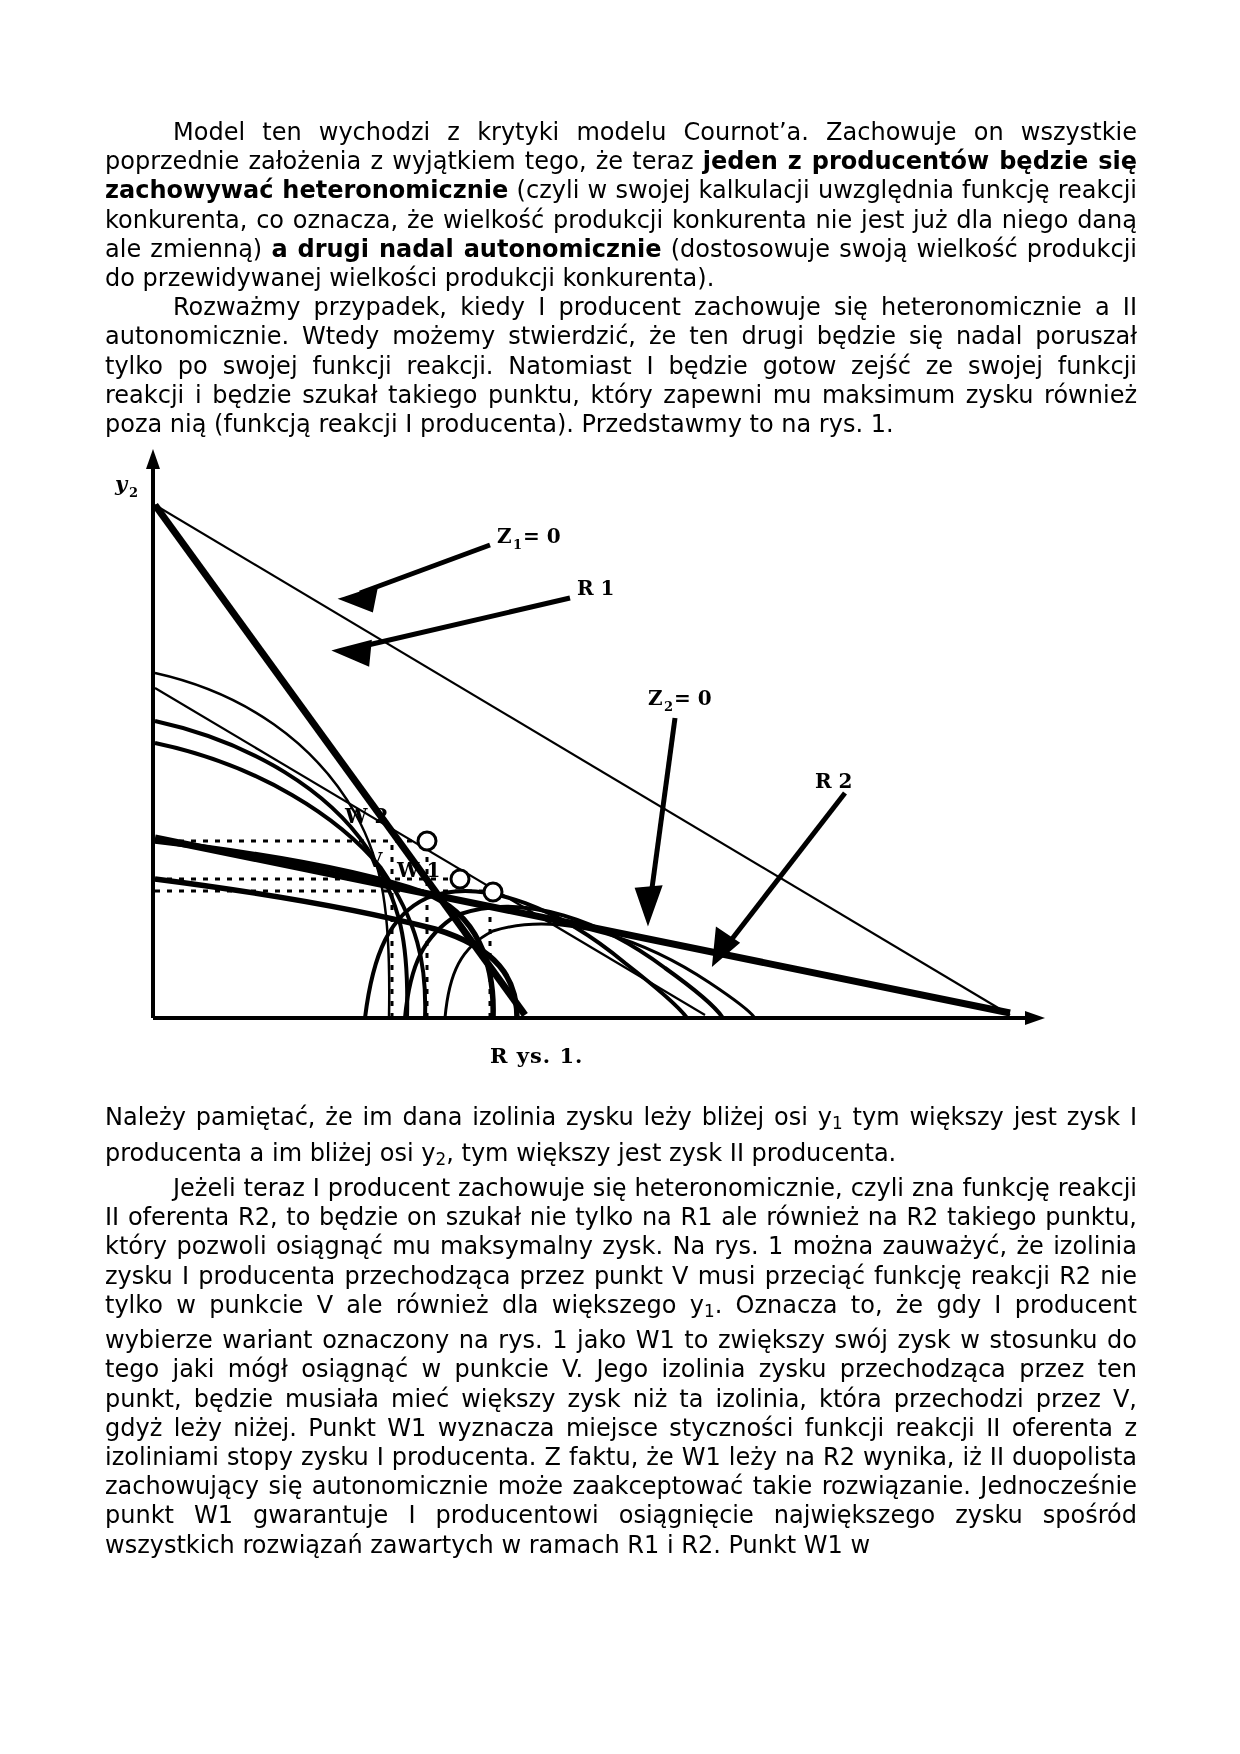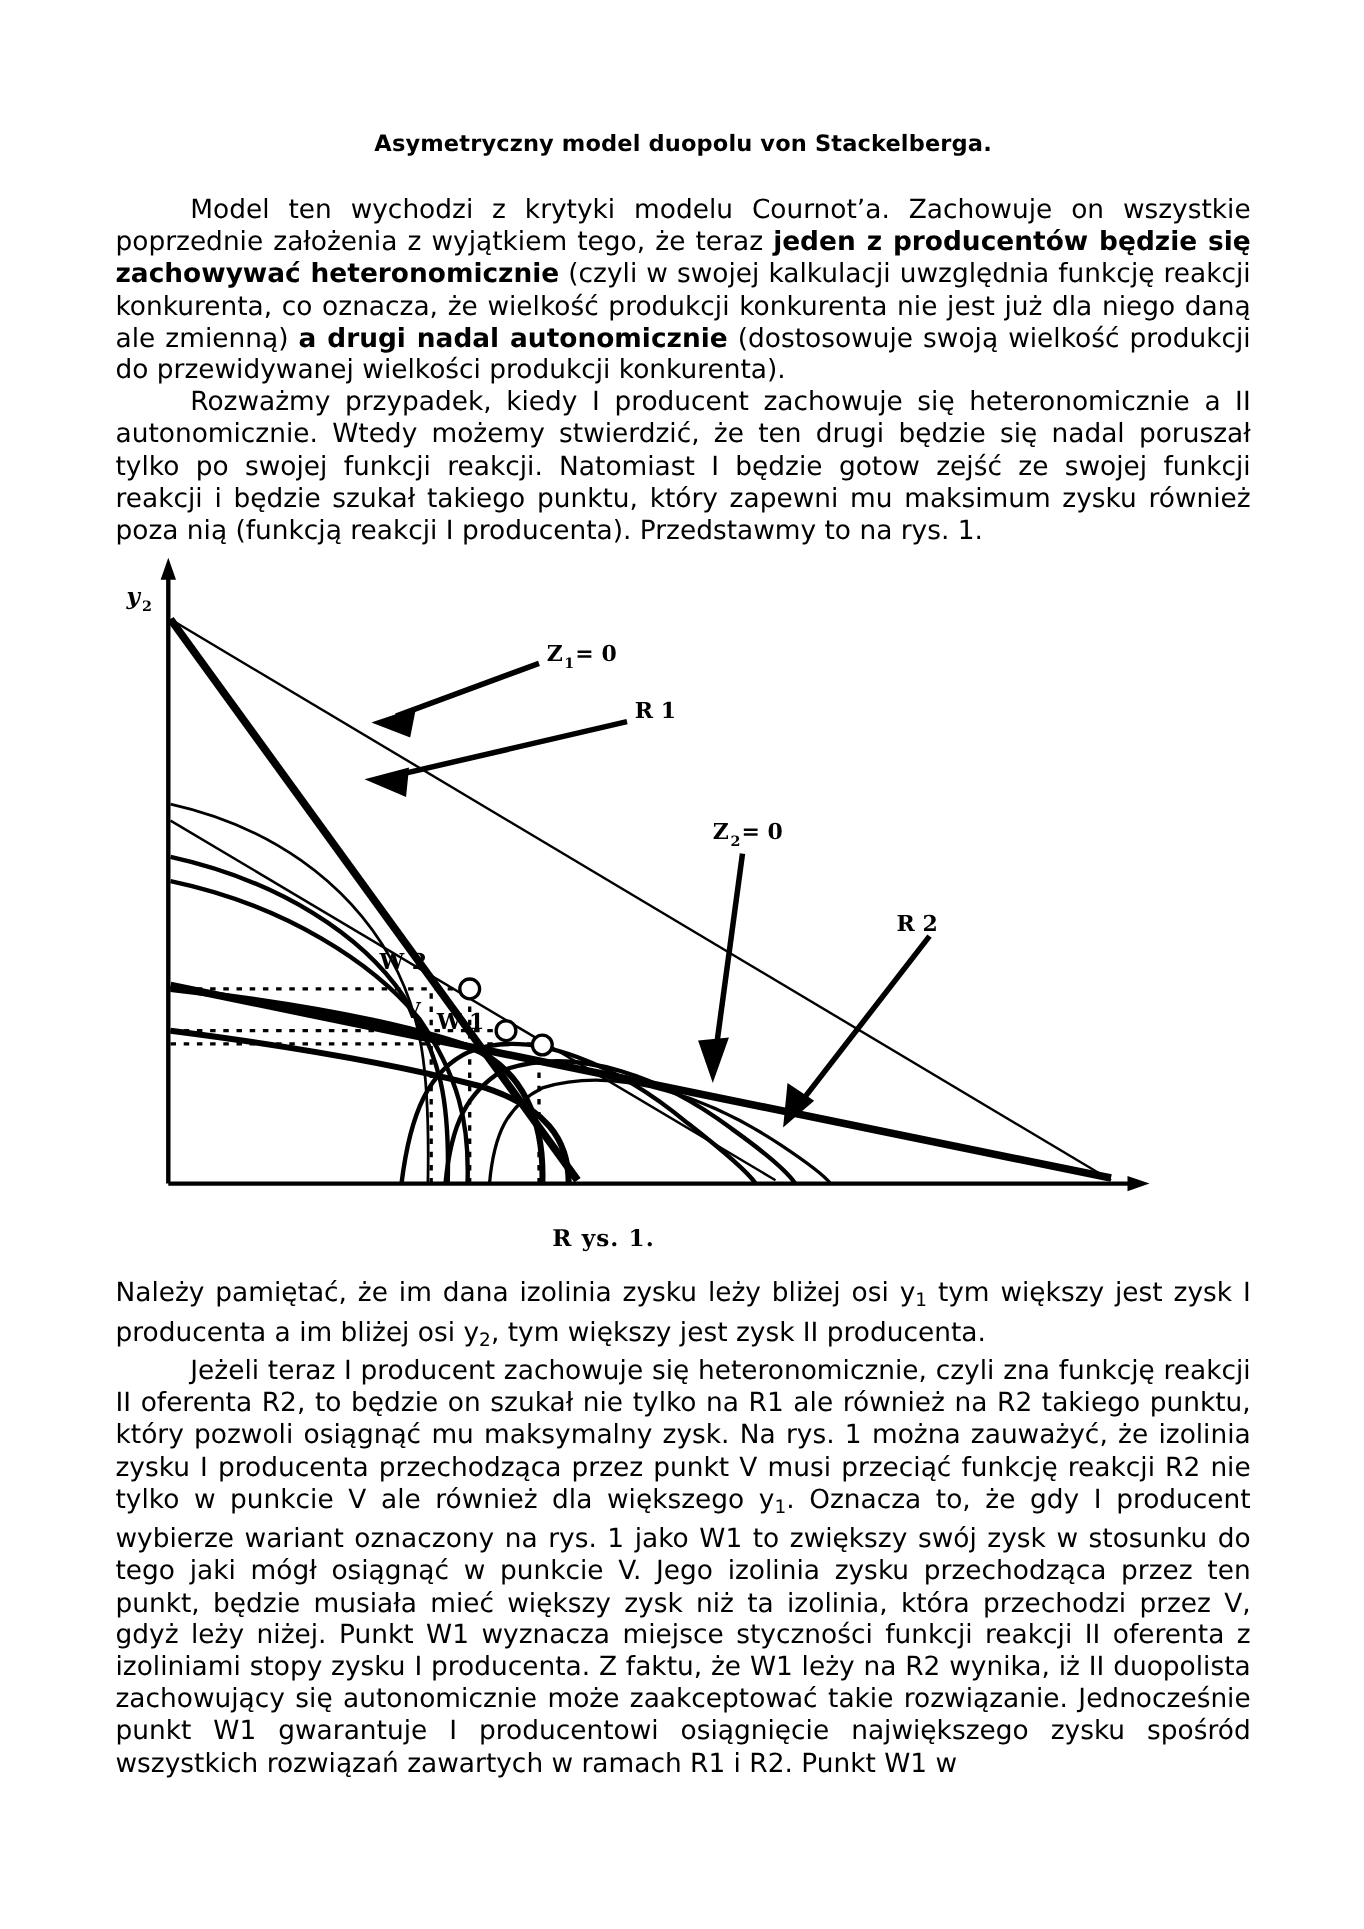--- a/index.html
+++ b/index.html
@@ -59,21 +59,21 @@
     height: 640px;
     margin-top: 4px;
   }
   .figure svg { display: block; }
   .fig-caption {
     font-size: 21px;
     font-weight: bold;
     font-family: "DejaVu Serif", serif;
     text-align: left;
     padding-left: 385px;
-    margin: 12px;
+    margin: 0;
     letter-spacing: 1px;
   }
   .lbl {
     font-family: "DejaVu Serif", serif;
     font-weight: bold;
     font-size: 20px;
     fill: #000;
   }
   .lbl-small {
     font-family: "DejaVu Serif", serif;
@@ -97,21 +97,20 @@
   .after-fig {
     margin-top: 20px;
   }
 </style>
 </head>
 <body>
 
 <div class="page">
   <div class="content">
 
-    <h1 class="doc-title">Asymetryczny model duopolu von Stackelberga.</h1>
 
     <p class="para" id="p1"><span>Model ten wychodzi z krytyki modelu Cournot’a. Zachowuje on wszystkie poprzednie założenia z wyjątkiem tego, że teraz </span><b>jeden z producentów będzie się zachowywać heteronomicznie</b><span> (czyli w swojej kalkulacji uwzględnia funkcję reakcji konkurenta, co oznacza, że wielkość produkcji konkurenta nie jest już dla niego daną ale zmienną) </span><b>a drugi nadal autonomicznie</b><span> (dostosowuje swoją wielkość produkcji do przewidywanej wielkości produkcji konkurenta).</span></p>
     <p class="para" id="p2"><span>Rozważmy przypadek, kiedy I producent zachowuje się heteronomicznie a II autonomicznie. Wtedy możemy stwierdzić, że ten drugi będzie się nadal poruszał tylko po swojej funkcji reakcji. Natomiast I będzie gotow zejść ze swojej funkcji reakcji i będzie szukał takiego punktu, który zapewni mu maksimum zysku również poza nią (funkcją reakcji I producenta). Przedstawmy to na rys. 1.</span></p>
 
     <div class="figure">
       <svg width="1032" height="600" viewBox="0 0 1032 600">
 
         <g>
 
           <line x1="48" y1="20" x2="48" y2="575" stroke="#000" stroke-width="4"></line>

